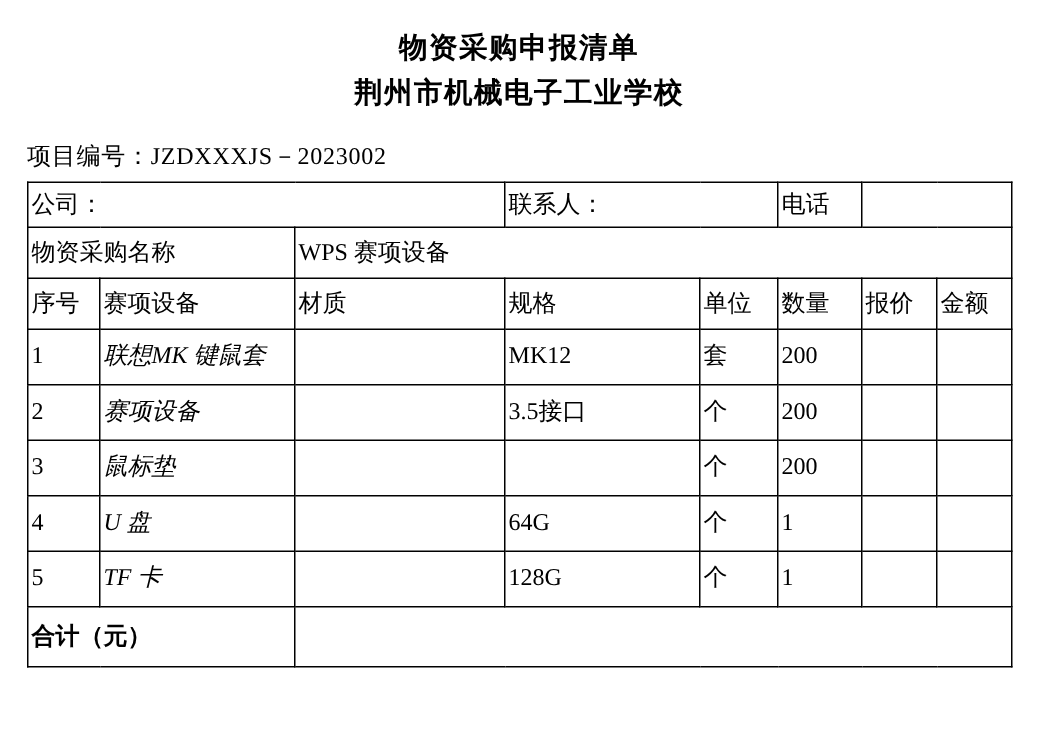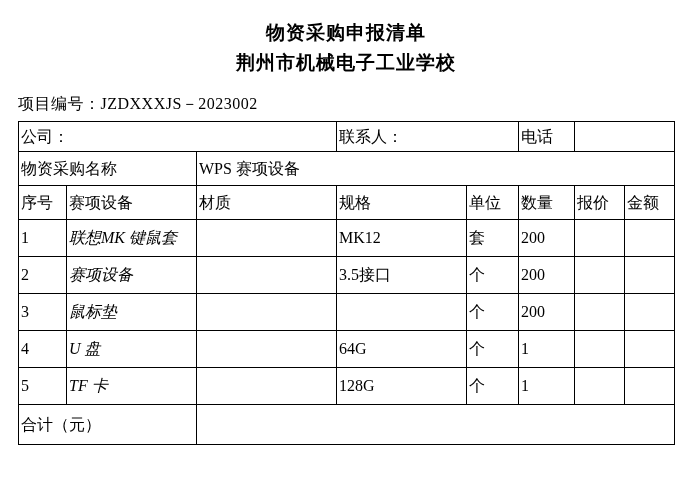--- a/index.html
+++ b/index.html
@@ -56,20 +56,21 @@
     text-align: left;
     padding-left: 8px;
   }
   .r-head { height: 30px; }
   .r-cat  { height: 34px; }
   .r-col  { height: 34px; }
   .r-item { height: 37px; }
   .r-total{ height: 40px; }
   .total-cell {
     font-size: 14px;
+    font-weight: bold;
   }
   .nowrap { white-space: nowrap; font-style: italic; }
 </style>
 </head>
 <body>
 
 <div class="page">
 
   <div class="title-block">
     <div class="title-line second">物资采购申报清单</div>

